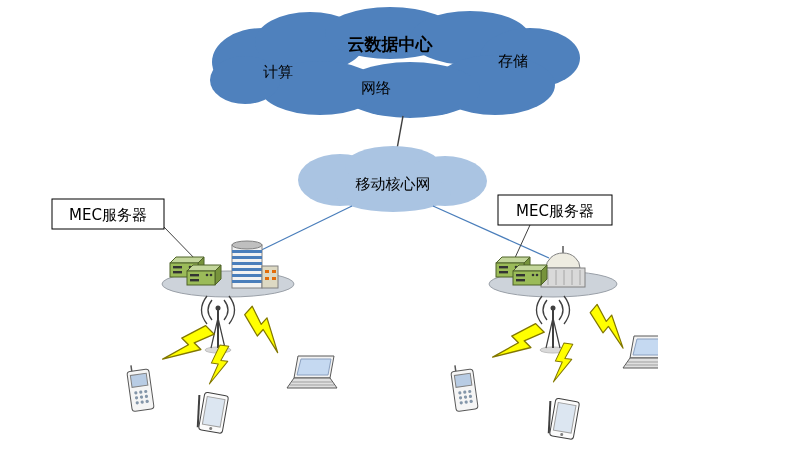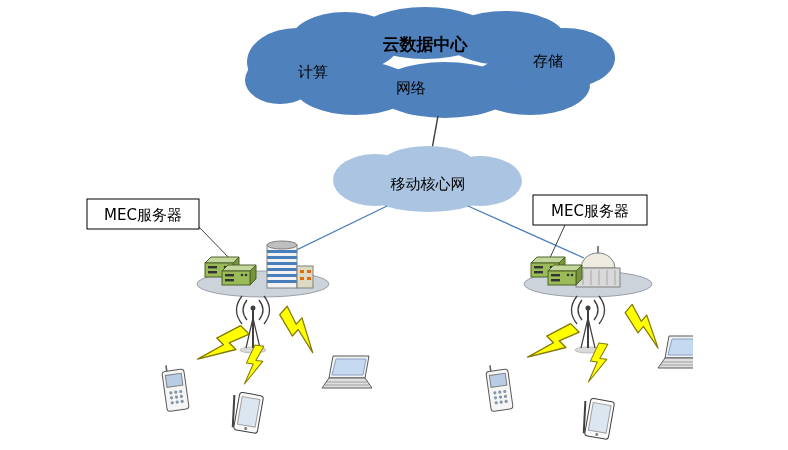--- a/index.html
+++ b/index.html
@@ -3,21 +3,20 @@
 <meta charset="utf-8">
 <style>
   html, body { margin: 0; padding: 0; background: #ffffff; }
   .stage {
     position: relative;
     width: 658px;
     height: 450px;
     background: #ffffff;
     overflow: hidden;
     font-family: "DejaVu Sans", sans-serif;
-    padding-left: 35px;
   }
   svg { display: block; }
   text {
     font-family: "DejaVu Sans", "Liberation Sans", sans-serif;
     fill: #000000;
   }
   .lbl { font-size: 15px; }
   .title { font-size: 17px; font-weight: bold; }
   .boxlbl { font-size: 15px; }
 </style>

